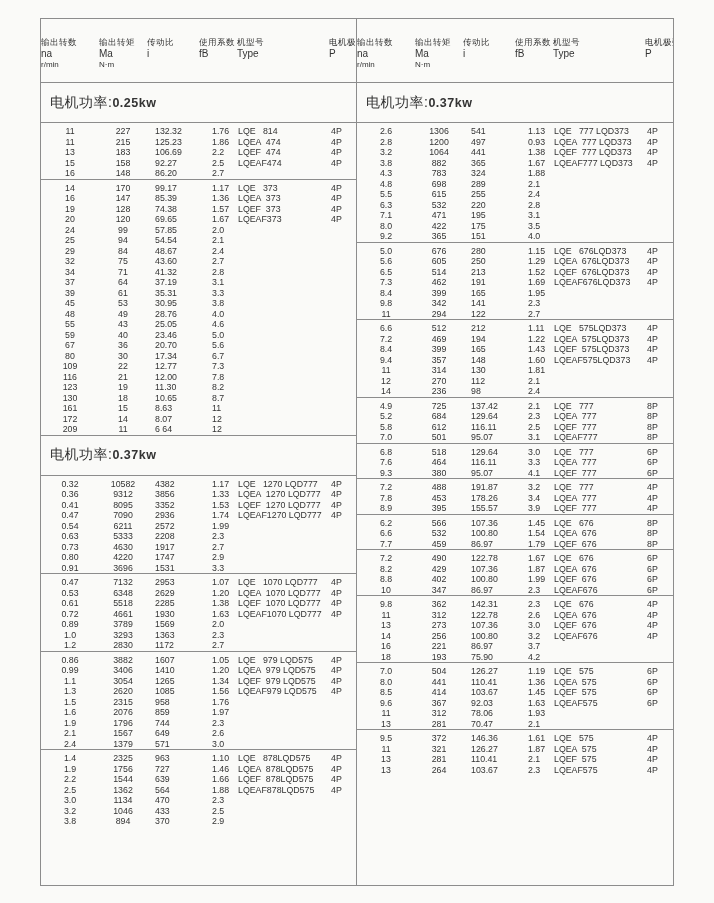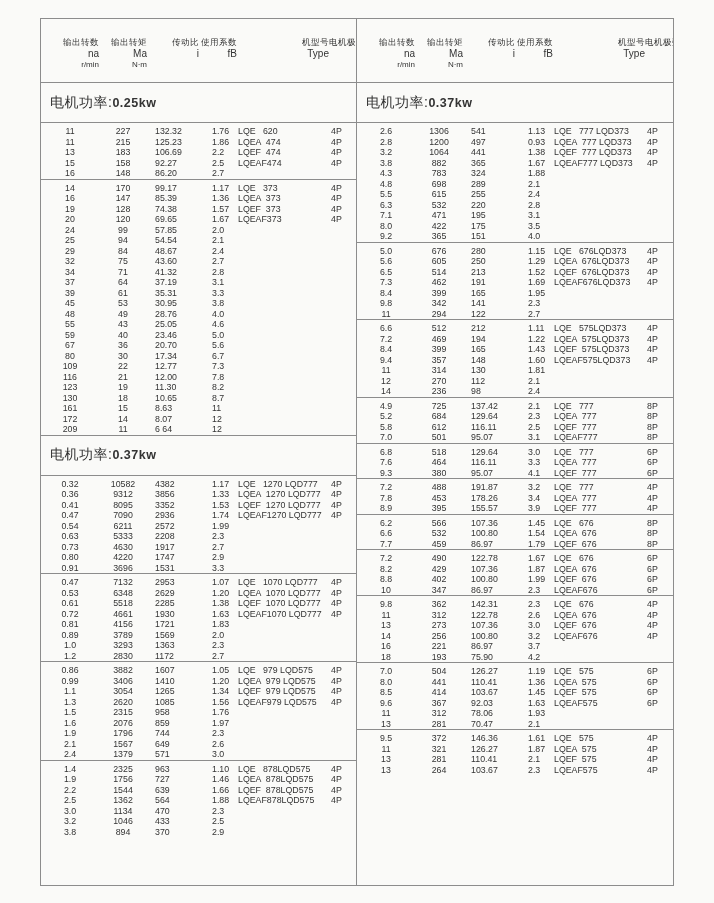--- a/index.html
+++ b/index.html
@@ -16,21 +16,21 @@
     border:1.5px solid #8c8c8c;
     display:flex;box-sizing:border-box;background:#fafaf8;
   }
   .col{width:50%;display:flex;flex-direction:column;box-sizing:border-box;overflow:hidden;}
   .col-left{border-right:1.5px solid #8c8c8c;}
   .col-header{
     height:64px;flex:0 0 64px;border-bottom:1.5px solid #8c8c8c;
     display:grid;grid-template-columns:58px 48px 52px 38px 92px 1fr;
     align-items:center;box-sizing:border-box;padding-top:6px;
   }
-  .hcell{text-align:right;line-height:1.15;}
+  .hcell{text-align:left;line-height:1.15;}
   .hcn{font-size:8.5px;letter-spacing:.5px;white-space:nowrap;}
   .hsym{font-size:10px;}
   .hunit{font-size:8px;height:9px;}
   .section-title{
     height:40px;flex:0 0 40px;border-bottom:1.5px solid #8c8c8c;
     display:flex;align-items:center;padding-left:9px;box-sizing:border-box;
   }
   .stl{font-size:14px;letter-spacing:.5px;}
   .stv{font-size:12.5px;font-weight:bold;letter-spacing:.5px;}
   .block{border-bottom:1.5px solid #8c8c8c;padding:3px 0 0 0;}
@@ -85,21 +85,21 @@
           <div class="hsym">P</div>
           <div class="hunit"></div>
         </div>
       </div>
       <div class="col-body" id="left-body">
           <div class="section-title">
             <span class="stl">电机功率:</span>
             <span class="stv">0.25kw</span>
           </div>
           <div class="block">
-            <div class="row"><div class="cell c0">11</div><div class="cell c1">227</div><div class="cell c2">132.32</div><div class="cell c3">1.76</div><div class="cell c4">LQE   620</div><div class="cell c5">4P</div></div>
+            <div class="row"><div class="cell c0">11</div><div class="cell c1">227</div><div class="cell c2">132.32</div><div class="cell c3">1.76</div><div class="cell c4">LQE   814</div><div class="cell c5">4P</div></div>
             <div class="row"><div class="cell c0">11</div><div class="cell c1">215</div><div class="cell c2">125.23</div><div class="cell c3">1.86</div><div class="cell c4">LQEA  474</div><div class="cell c5">4P</div></div>
             <div class="row"><div class="cell c0">13</div><div class="cell c1">183</div><div class="cell c2">106.69</div><div class="cell c3">2.2</div><div class="cell c4">LQEF  474</div><div class="cell c5">4P</div></div>
             <div class="row"><div class="cell c0">15</div><div class="cell c1">158</div><div class="cell c2">92.27</div><div class="cell c3">2.5</div><div class="cell c4">LQEAF474</div><div class="cell c5">4P</div></div>
             <div class="row"><div class="cell c0">16</div><div class="cell c1">148</div><div class="cell c2">86.20</div><div class="cell c3">2.7</div><div class="cell c4"></div><div class="cell c5"></div></div>
           </div>
           <div class="block">
             <div class="row"><div class="cell c0">14</div><div class="cell c1">170</div><div class="cell c2">99.17</div><div class="cell c3">1.17</div><div class="cell c4">LQE   373</div><div class="cell c5">4P</div></div>
             <div class="row"><div class="cell c0">16</div><div class="cell c1">147</div><div class="cell c2">85.39</div><div class="cell c3">1.36</div><div class="cell c4">LQEA  373</div><div class="cell c5">4P</div></div>
             <div class="row"><div class="cell c0">19</div><div class="cell c1">128</div><div class="cell c2">74.38</div><div class="cell c3">1.57</div><div class="cell c4">LQEF  373</div><div class="cell c5">4P</div></div>
             <div class="row"><div class="cell c0">20</div><div class="cell c1">120</div><div class="cell c2">69.65</div><div class="cell c3">1.67</div><div class="cell c4">LQEAF373</div><div class="cell c5">4P</div></div>
@@ -137,21 +137,20 @@
             <div class="row"><div class="cell c0">0.63</div><div class="cell c1">5333</div><div class="cell c2">2208</div><div class="cell c3">2.3</div><div class="cell c4"></div><div class="cell c5"></div></div>
             <div class="row"><div class="cell c0">0.73</div><div class="cell c1">4630</div><div class="cell c2">1917</div><div class="cell c3">2.7</div><div class="cell c4"></div><div class="cell c5"></div></div>
             <div class="row"><div class="cell c0">0.80</div><div class="cell c1">4220</div><div class="cell c2">1747</div><div class="cell c3">2.9</div><div class="cell c4"></div><div class="cell c5"></div></div>
             <div class="row"><div class="cell c0">0.91</div><div class="cell c1">3696</div><div class="cell c2">1531</div><div class="cell c3">3.3</div><div class="cell c4"></div><div class="cell c5"></div></div>
           </div>
           <div class="block">
             <div class="row"><div class="cell c0">0.47</div><div class="cell c1">7132</div><div class="cell c2">2953</div><div class="cell c3">1.07</div><div class="cell c4">LQE   1070 LQD777</div><div class="cell c5">4P</div></div>
             <div class="row"><div class="cell c0">0.53</div><div class="cell c1">6348</div><div class="cell c2">2629</div><div class="cell c3">1.20</div><div class="cell c4">LQEA  1070 LQD777</div><div class="cell c5">4P</div></div>
             <div class="row"><div class="cell c0">0.61</div><div class="cell c1">5518</div><div class="cell c2">2285</div><div class="cell c3">1.38</div><div class="cell c4">LQEF  1070 LQD777</div><div class="cell c5">4P</div></div>
             <div class="row"><div class="cell c0">0.72</div><div class="cell c1">4661</div><div class="cell c2">1930</div><div class="cell c3">1.63</div><div class="cell c4">LQEAF1070 LQD777</div><div class="cell c5">4P</div></div>
-            <div class="row"><div class="cell c0">0.81</div><div class="cell c1">4156</div><div class="cell c2">1721</div><div class="cell c3">1.83</div><div class="cell c4"></div><div class="cell c5"></div></div>
             <div class="row"><div class="cell c0">0.89</div><div class="cell c1">3789</div><div class="cell c2">1569</div><div class="cell c3">2.0</div><div class="cell c4"></div><div class="cell c5"></div></div>
             <div class="row"><div class="cell c0">1.0</div><div class="cell c1">3293</div><div class="cell c2">1363</div><div class="cell c3">2.3</div><div class="cell c4"></div><div class="cell c5"></div></div>
             <div class="row"><div class="cell c0">1.2</div><div class="cell c1">2830</div><div class="cell c2">1172</div><div class="cell c3">2.7</div><div class="cell c4"></div><div class="cell c5"></div></div>
           </div>
           <div class="block">
             <div class="row"><div class="cell c0">0.86</div><div class="cell c1">3882</div><div class="cell c2">1607</div><div class="cell c3">1.05</div><div class="cell c4">LQE   979 LQD575</div><div class="cell c5">4P</div></div>
             <div class="row"><div class="cell c0">0.99</div><div class="cell c1">3406</div><div class="cell c2">1410</div><div class="cell c3">1.20</div><div class="cell c4">LQEA  979 LQD575</div><div class="cell c5">4P</div></div>
             <div class="row"><div class="cell c0">1.1</div><div class="cell c1">3054</div><div class="cell c2">1265</div><div class="cell c3">1.34</div><div class="cell c4">LQEF  979 LQD575</div><div class="cell c5">4P</div></div>
             <div class="row"><div class="cell c0">1.3</div><div class="cell c1">2620</div><div class="cell c2">1085</div><div class="cell c3">1.56</div><div class="cell c4">LQEAF979 LQD575</div><div class="cell c5">4P</div></div>
             <div class="row"><div class="cell c0">1.5</div><div class="cell c1">2315</div><div class="cell c2">958</div><div class="cell c3">1.76</div><div class="cell c4"></div><div class="cell c5"></div></div>

